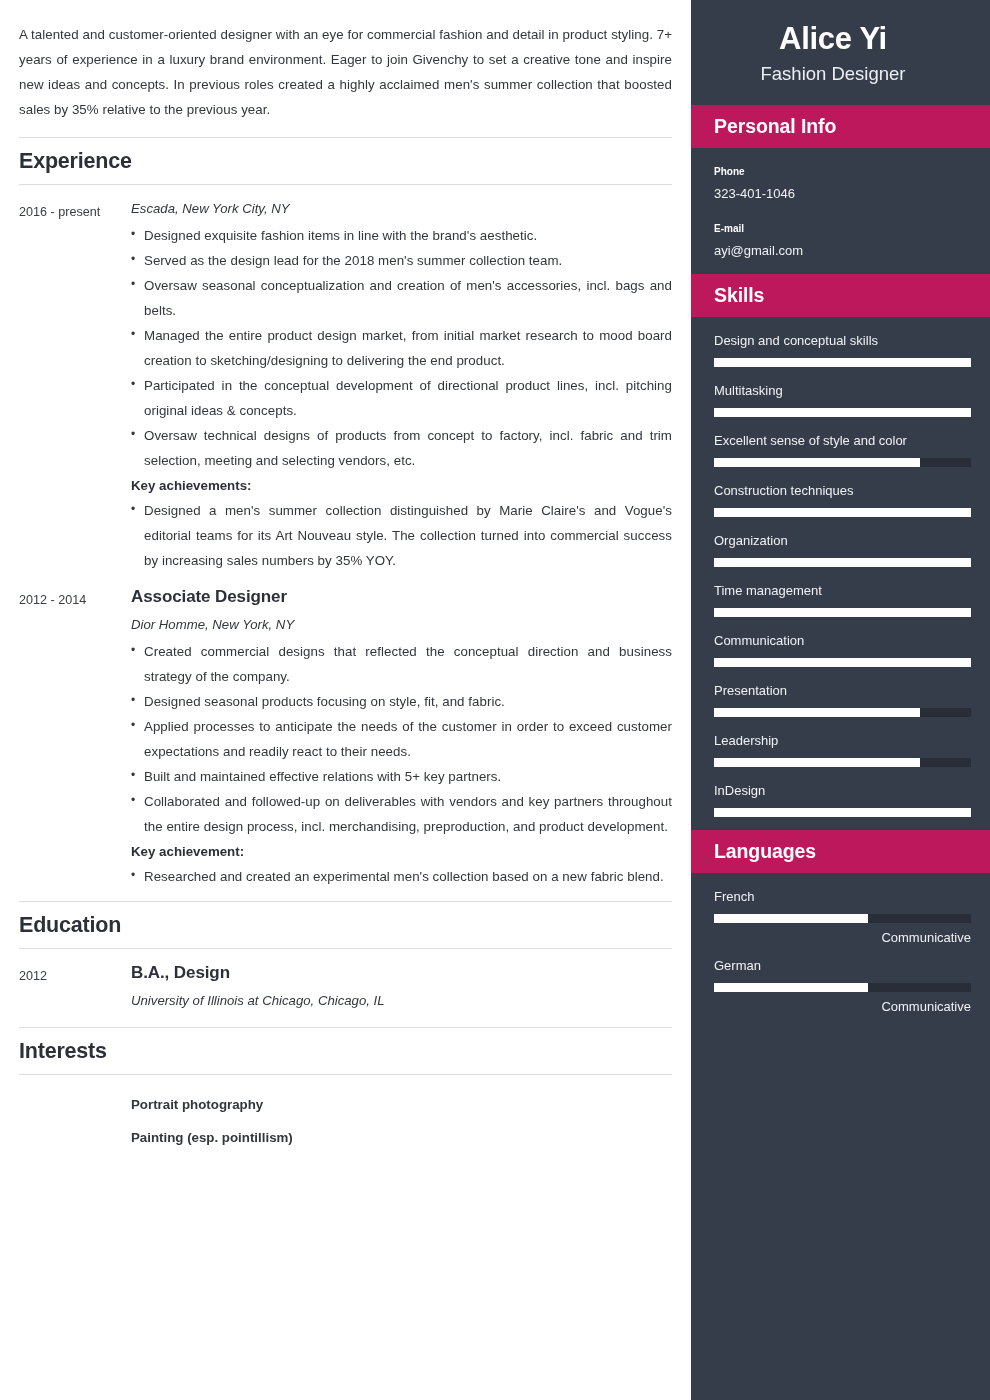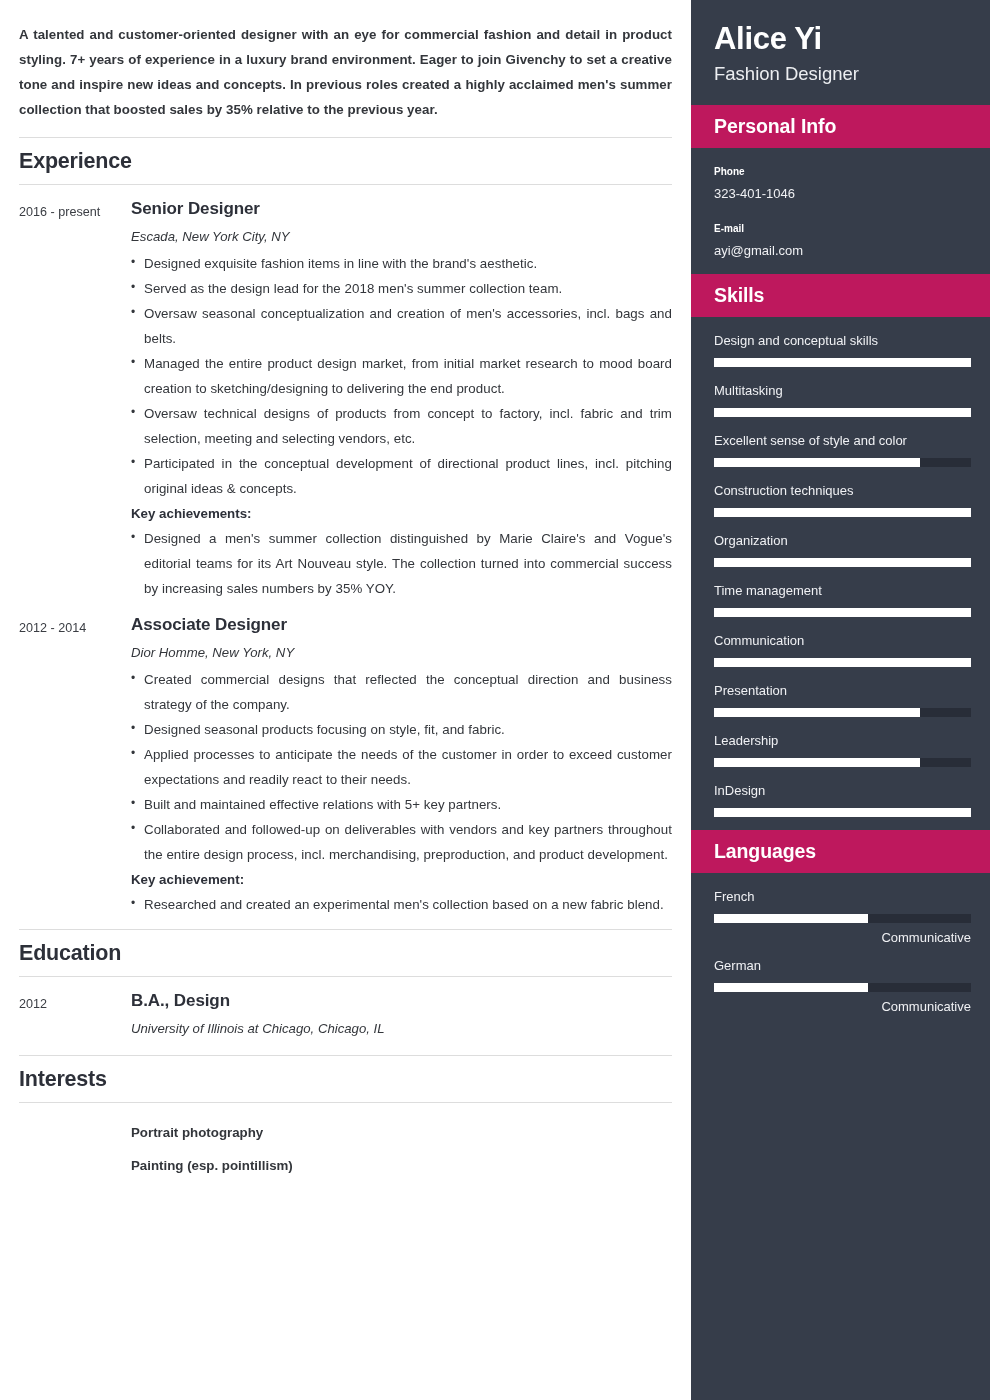--- a/index.html
+++ b/index.html
@@ -28,21 +28,20 @@
     padding: 22px 19px 0 19px;
   }
 
   .summary {
     font-size: 13.3px;
     line-height: 25px;
     color: #33363b;
     text-align: justify;
     letter-spacing: 0.05px;
     margin-bottom: 15px;
-    font-weight: bold;
   }
 
   .section {
     margin-bottom: 0;
   }
 
   .rule {
     height: 1px;
     background: #dddddd;
     width: 100%;
@@ -144,20 +143,21 @@
   .side-col {
     width: 299px;
     min-width: 299px;
     background: #363d4a;
     color: #ffffff;
     position: relative;
   }
 
   .side-head {
     padding: 20px 38px 17px 23px;
+    text-align: center;
   }
 
   .side-name {
     font-size: 31px;
     font-weight: bold;
     line-height: 38px;
     letter-spacing: -0.3px;
     color: #ffffff;
   }
 
@@ -242,29 +242,28 @@
     <p class="summary">A talented and customer-oriented designer with an eye for commercial fashion and detail in product styling. 7+ years of experience in a luxury brand environment. Eager to join Givenchy to set a creative tone and inspire new ideas and concepts. In previous roles created a highly acclaimed men's summer collection that boosted sales by 35% relative to the previous year.</p>
 
     <div class="section">
       <div class="rule"></div>
       <div class="section-title">Experience</div>
       <div class="rule"></div>
 
       <div class="entry">
         <div class="entry-date">2016 - present</div>
         <div class="entry-body">
-          <div class="entry-title">Senior Designer</div>
           <div class="entry-sub">Escada, New York City, NY</div>
           <ul class="bullets">
             <li>Designed exquisite fashion items in line with the brand's aesthetic.</li>
             <li>Served as the design lead for the 2018 men's summer collection team.</li>
             <li>Oversaw seasonal conceptualization and creation of men's accessories, incl. bags and belts.</li>
             <li>Managed the entire product design market, from initial market research to mood board creation to sketching/designing to delivering the end product.</li>
+            <li>Participated in the conceptual development of directional product lines, incl. pitching original ideas &amp; concepts.</li>
             <li>Oversaw technical designs of products from concept to factory, incl. fabric and trim selection, meeting and selecting vendors, etc.</li>
-            <li>Participated in the conceptual development of directional product lines, incl. pitching original ideas &amp; concepts.</li>
           </ul>
           <div class="key-label">Key achievements:</div>
           <ul class="bullets">
             <li>Designed a men's summer collection distinguished by Marie Claire's and Vogue's editorial teams for its Art Nouveau style. The collection turned into commercial success by increasing sales numbers by 35% YOY.</li>
           </ul>
         </div>
       </div>
 
       <div class="entry">
         <div class="entry-date">2012 - 2014</div>

